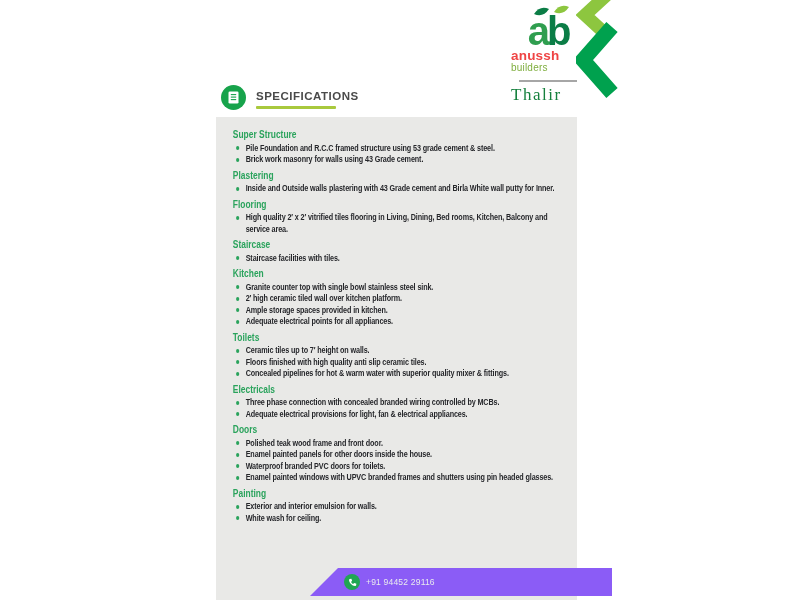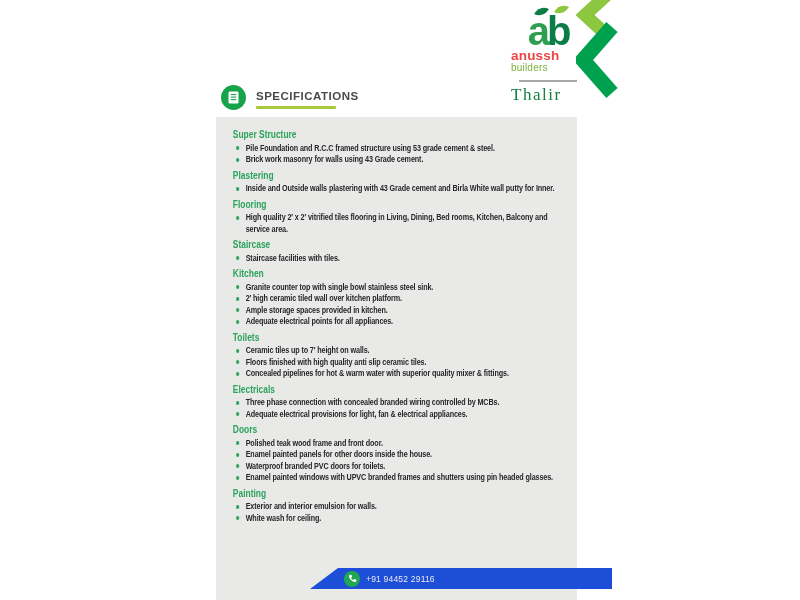--- a/index.html
+++ b/index.html
@@ -28,21 +28,21 @@
   .panel-inner{width:450px;transform:scaleX(0.802);transform-origin:0 0;
                padding:8px 18px 0 21px;box-sizing:border-box;}
   .spec-heading{font-size:10.5px;line-height:11px;font-weight:bold;color:#2aa35c;margin:4px 0 2.5px;}
   .spec-list{list-style:none;margin:0;padding:0;}
   .spec-item{position:relative;padding-left:16px;font-size:9px;font-weight:bold;color:#26272b;
              line-height:11.5px;letter-spacing:-0.15px;}
   .spec-item::before{content:"";position:absolute;left:4px;top:3.5px;width:4px;height:4px;
              border-radius:50%;background:#2aa35c;}
 
   
-  .footer{position:absolute;left:310px;top:568px;width:302px;height:21px;background:#1d4ed8;
+  .footer{position:absolute;left:310px;top:568px;width:302px;height:28px;background:#8b5cf6;
           clip-path:polygon(28px 0,100% 0,100% 100%,0 100%);
           display:flex;align-items:center;gap:26px;padding-left:34px;box-sizing:border-box;}
   .contact{display:flex;align-items:center;gap:6px;font-size:8.5px;color:#e9ebee;letter-spacing:.2px;}
   .contact-badge{width:16px;height:16px;border-radius:50%;background:#21a653;
           display:flex;align-items:center;justify-content:center;flex:none;}
 </style>
 </head>
 <body>
 
 <div class="canvas">

